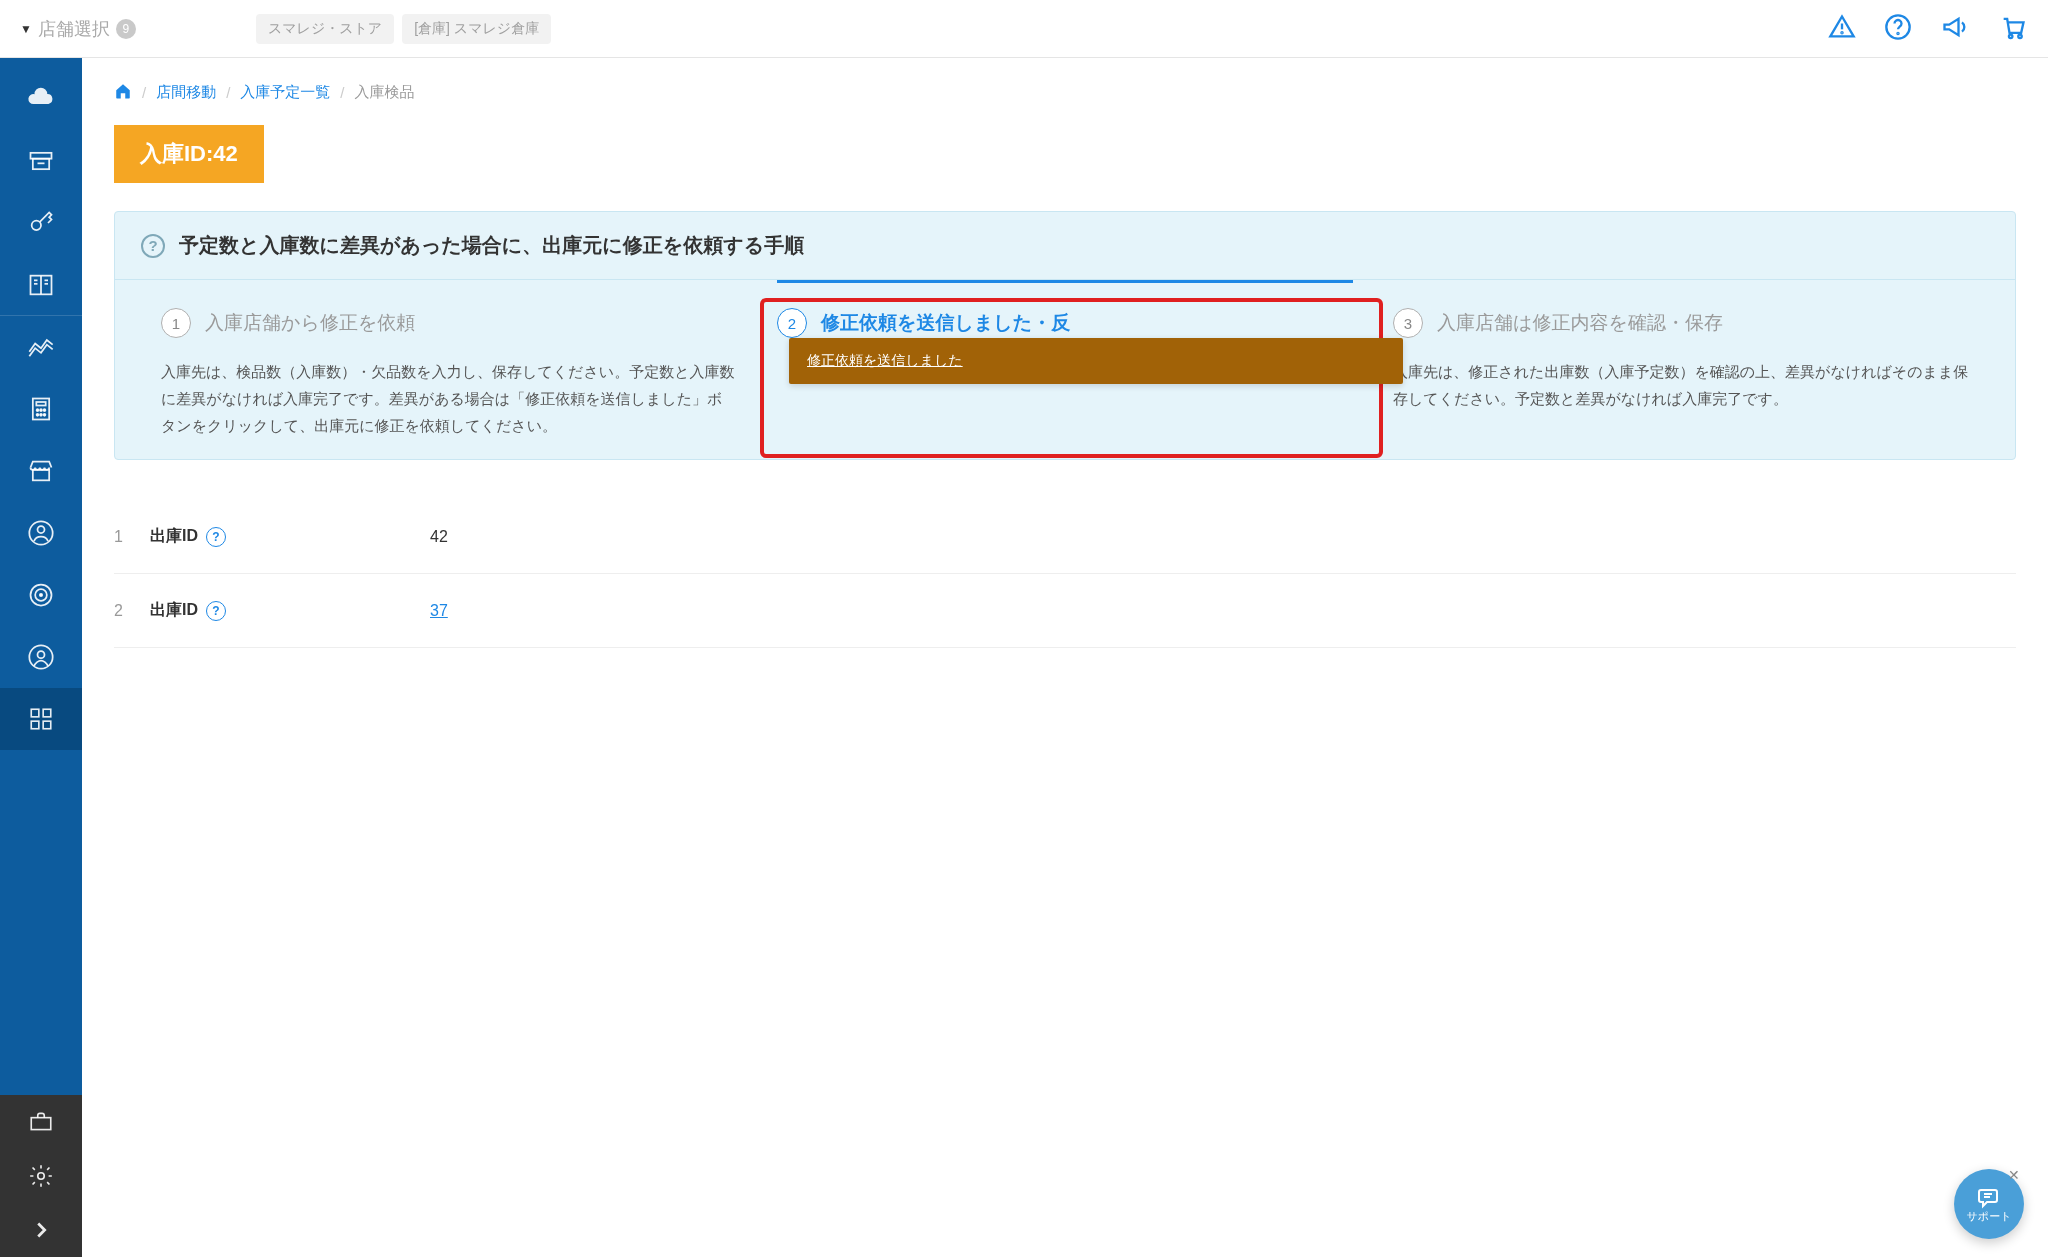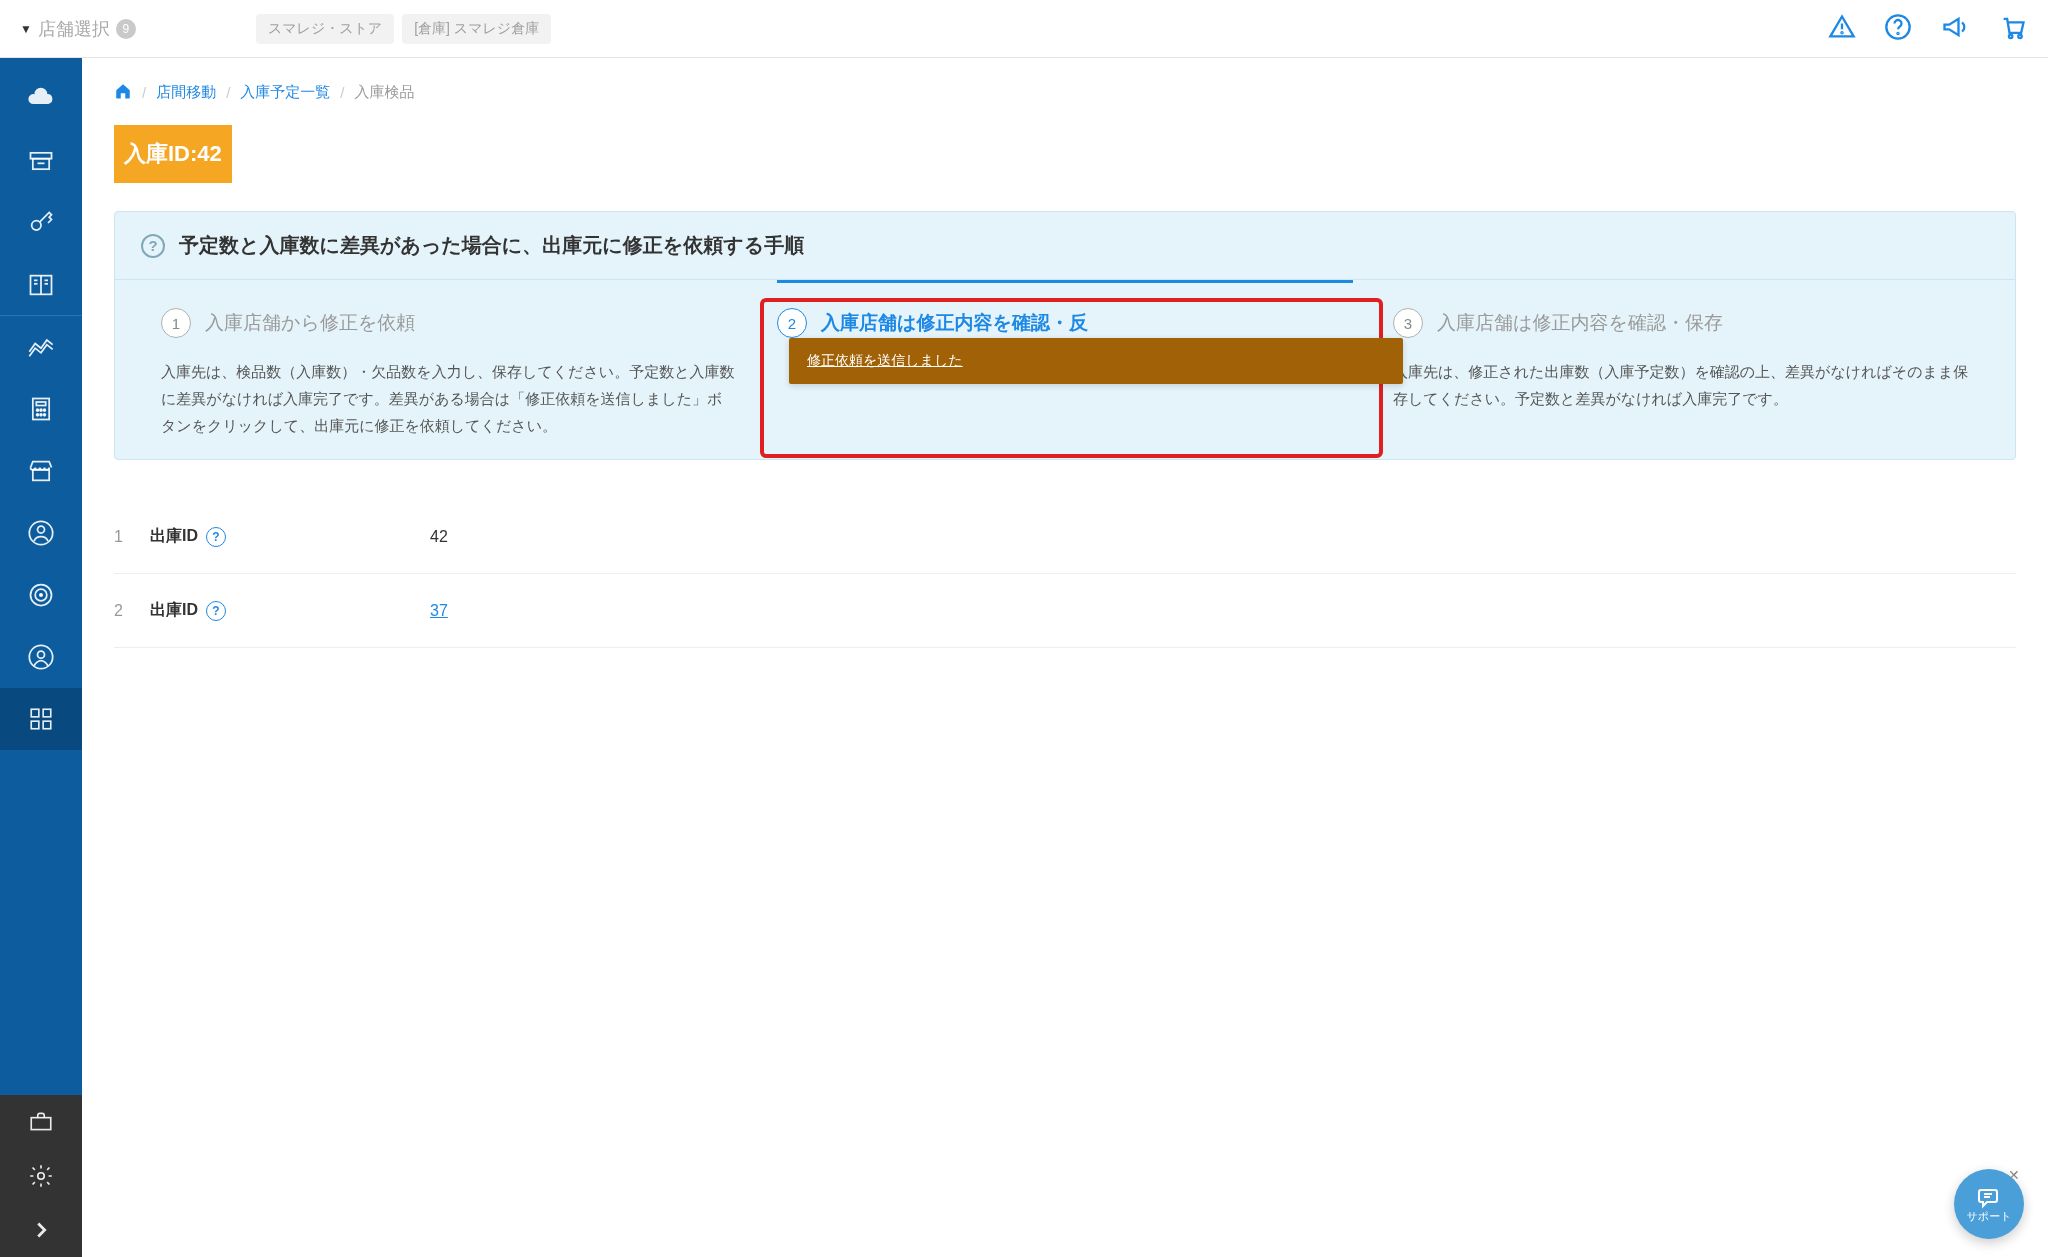--- a/index.html
+++ b/index.html
@@ -123,21 +123,21 @@
 .breadcrumb .home-ic svg { fill: #1e88e5; }
 .breadcrumb .current { color: #9a9a9a; }
 
 
 .title-badge {
   display: inline-block;
   background: #f5a623;
   color: #fff;
   font-size: 22px;
   font-weight: 700;
-  padding: 14px 10px;
+  padding: 14px 26px;
   margin-left: 32px;
   margin-bottom: 28px;
 }
 
 
 .help-panel {
   margin: 0 32px 40px 32px;
   background: #e5f4fa;
   border: 1px solid #c9e6f2;
   border-radius: 4px;
@@ -494,21 +494,21 @@
           <span class="step-num">1</span>
           <span class="step-title">入庫店舗から修正を依頼</span>
         </div>
         <div class="step-body">入庫先は、検品数（入庫数）・欠品数を入力し、保存してください。予定数と入庫数に差異がなければ入庫完了です。差異がある場合は「修正依頼を送信しました」ボタンをクリックして、出庫元に修正を依頼してください。</div>
       </div>
 
       <div class="step active" style="position:relative;">
         <div class="red-box"></div>
         <div class="step-head">
           <span class="step-num">2</span>
-          <span class="step-title">入庫店舗は修正内容を確認・反</span>
+          <span class="step-title">修正依頼を送信しました・反</span>
         </div>
         <div class="toast">修正依頼を送信しました</div>
         <div style="height:50px"></div>
       </div>
 
       <div class="step">
         <div class="step-head">
           <span class="step-num">3</span>
           <span class="step-title">入庫店舗は修正内容を確認・保存</span>
         </div>

